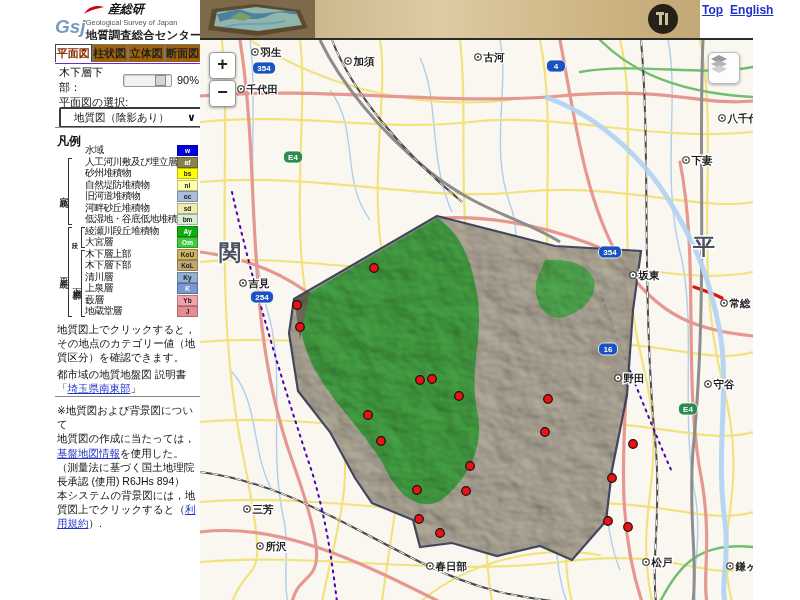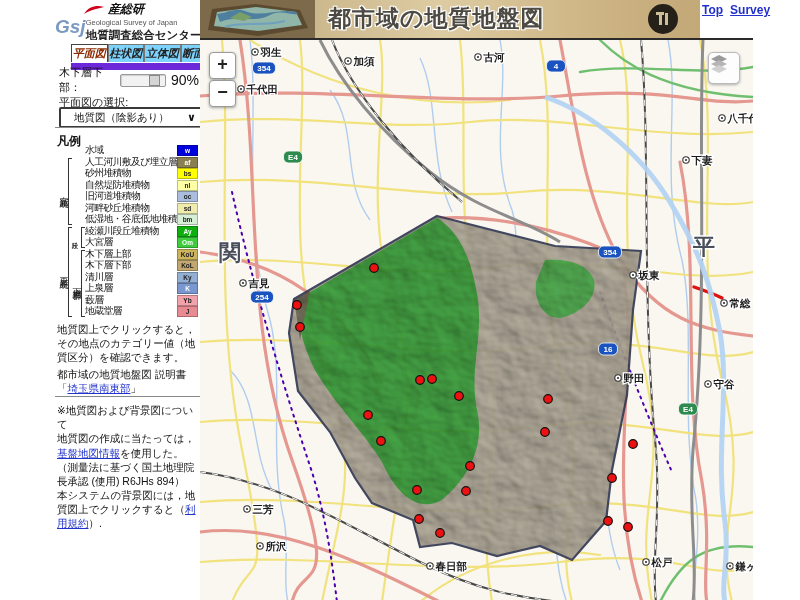--- a/index.html
+++ b/index.html
@@ -23,30 +23,30 @@
   #banner-title{position:absolute;left:128px;top:3px;font-size:23px;font-weight:bold;color:#4c4a42;
     letter-spacing:1px;white-space:nowrap;
     text-shadow:0 0 2px #fff,1px 1px 0 #fff,-1px -1px 0 #fff,1px -1px 0 #fff,-1px 1px 0 #fff;}
   #banner-emblem{position:absolute;left:448px;top:4px;width:30px;height:30px;border-radius:50%;
     background:#262118;display:flex;align-items:center;justify-content:center;}
   #top-links{position:absolute;left:702px;top:3px;font-size:12px;font-weight:bold;white-space:nowrap;}
   #top-links a{color:#2230cc;text-decoration:underline;margin-right:7px;cursor:pointer;}
 
   
   #sidebar{position:absolute;left:55px;top:40px;width:146px;height:560px;background:#fff;font-size:11px;color:#111;}
-  #tabs{position:absolute;left:16px;top:4px;width:146px;height:19px;display:flex;border-bottom:7px solid #6d28d9;font-style:italic;}
+  #tabs{position:absolute;left:0;top:4px;width:146px;height:19px;display:flex;border-bottom:1px solid #6d28d9;}
   .tab{flex:1 1 25%;height:17px;line-height:17px;text-align:center;font-size:11px;font-weight:bold;
-    background:#7dd3fc;border:1px solid #777;border-bottom:none;color:#222;cursor:pointer;white-space:nowrap;}
+    background:#a16207;border:1px solid #777;border-bottom:none;color:#222;cursor:pointer;white-space:nowrap;}
   .tab.active{background:#fff;color:#8b2a00;border-color:#444;}
   #opacity-row{position:absolute;left:4px;top:33px;width:140px;height:14px;display:flex;align-items:center;}
   #opacity-label{font-size:11px;}
   #opacity-track{position:relative;width:50px;height:11px;margin-left:3px;background:#f2f2f2;
     border:1px solid #999;border-radius:2px;box-shadow:inset 1px 1px 1px rgba(0,0,0,.15);}
   #opacity-handle{position:absolute;right:1px;top:0;width:9px;height:9px;background:#d5d5d5;border:1px solid #888;}
-  #opacity-value{margin-left:5px;font-size:14px;}
+  #opacity-value{margin-left:5px;font-size:11px;}
   #select-label{position:absolute;left:4px;top:55px;font-size:11px;}
   #layer-select{position:absolute;left:4px;top:67px;width:122px;height:17px;border:2px solid #3a3a3a;
     border-radius:2px;display:flex;align-items:center;justify-content:space-between;padding:0 13px;cursor:pointer;background:#fff;}
   #layer-select .val{font-size:10.5px;white-space:nowrap;}
   #layer-select .chev{font-size:11px;font-weight:bold;}
   .hr{position:absolute;left:0;width:146px;border-top:1px solid #888;}
   #legend-title{position:absolute;left:2px;top:93px;font-size:12px;font-weight:bold;}
   #legend{position:absolute;left:0;top:0;width:146px;}
   .leg-row{position:absolute;left:30px;height:11.5px;display:flex;align-items:center;width:116px;}
   .leg-label{font-size:9.8px;letter-spacing:-0.6px;white-space:nowrap;color:#111;}
@@ -99,32 +99,31 @@
 
     <div id="banner">
       <svg id="banner-3d" viewBox="0 0 115 38" preserveAspectRatio="none">
         <rect x="0" y="0" width="115" height="38" fill="#7d6a4a"></rect>
         <polygon points="8,30 58,36 108,28 100,10 55,4 12,9" fill="#5b4a30"></polygon>
         <polygon points="14,26 58,31 102,25 96,12 56,7 17,12" fill="#8fb6a8"></polygon>
         <path d="M20 22 C35 14 55 24 70 15 C82 9 92 16 98 14 L96 12 C80 8 60 18 45 11 C35 7 25 14 17 14 Z" fill="#4f7f9f"></path>
         <path d="M25 27 C40 21 62 27 85 21" stroke="#6fa0c0" stroke-width="2" fill="none"></path>
         <polygon points="30,18 40,12 52,17 44,21" fill="#7aa06a"></polygon>
       </svg>
-      <div id="banner-title">都市域の地質地盤図</div>
       <div id="banner-emblem">
         <svg width="20" height="20" viewBox="0 0 20 20">
           <rect x="3" y="3" width="8" height="3" fill="#cdbf9a"></rect>
           <rect x="6" y="6" width="3" height="10" fill="#cdbf9a"></rect>
           <rect x="12" y="4" width="3" height="12" fill="#cdbf9a"></rect>
         </svg>
       </div>
     </div>
 
     <div id="top-links">
-      <a>Top</a><a>Survey</a>
+      <a>Top</a><a>English</a>
     </div>
   </div>
 
   <div id="sidebar">
     <div id="tabs">
         <div class="tab active">平面図</div>
         <div class="tab">柱状図</div>
         <div class="tab">立体図</div>
         <div class="tab">断面図</div>
       </div>

